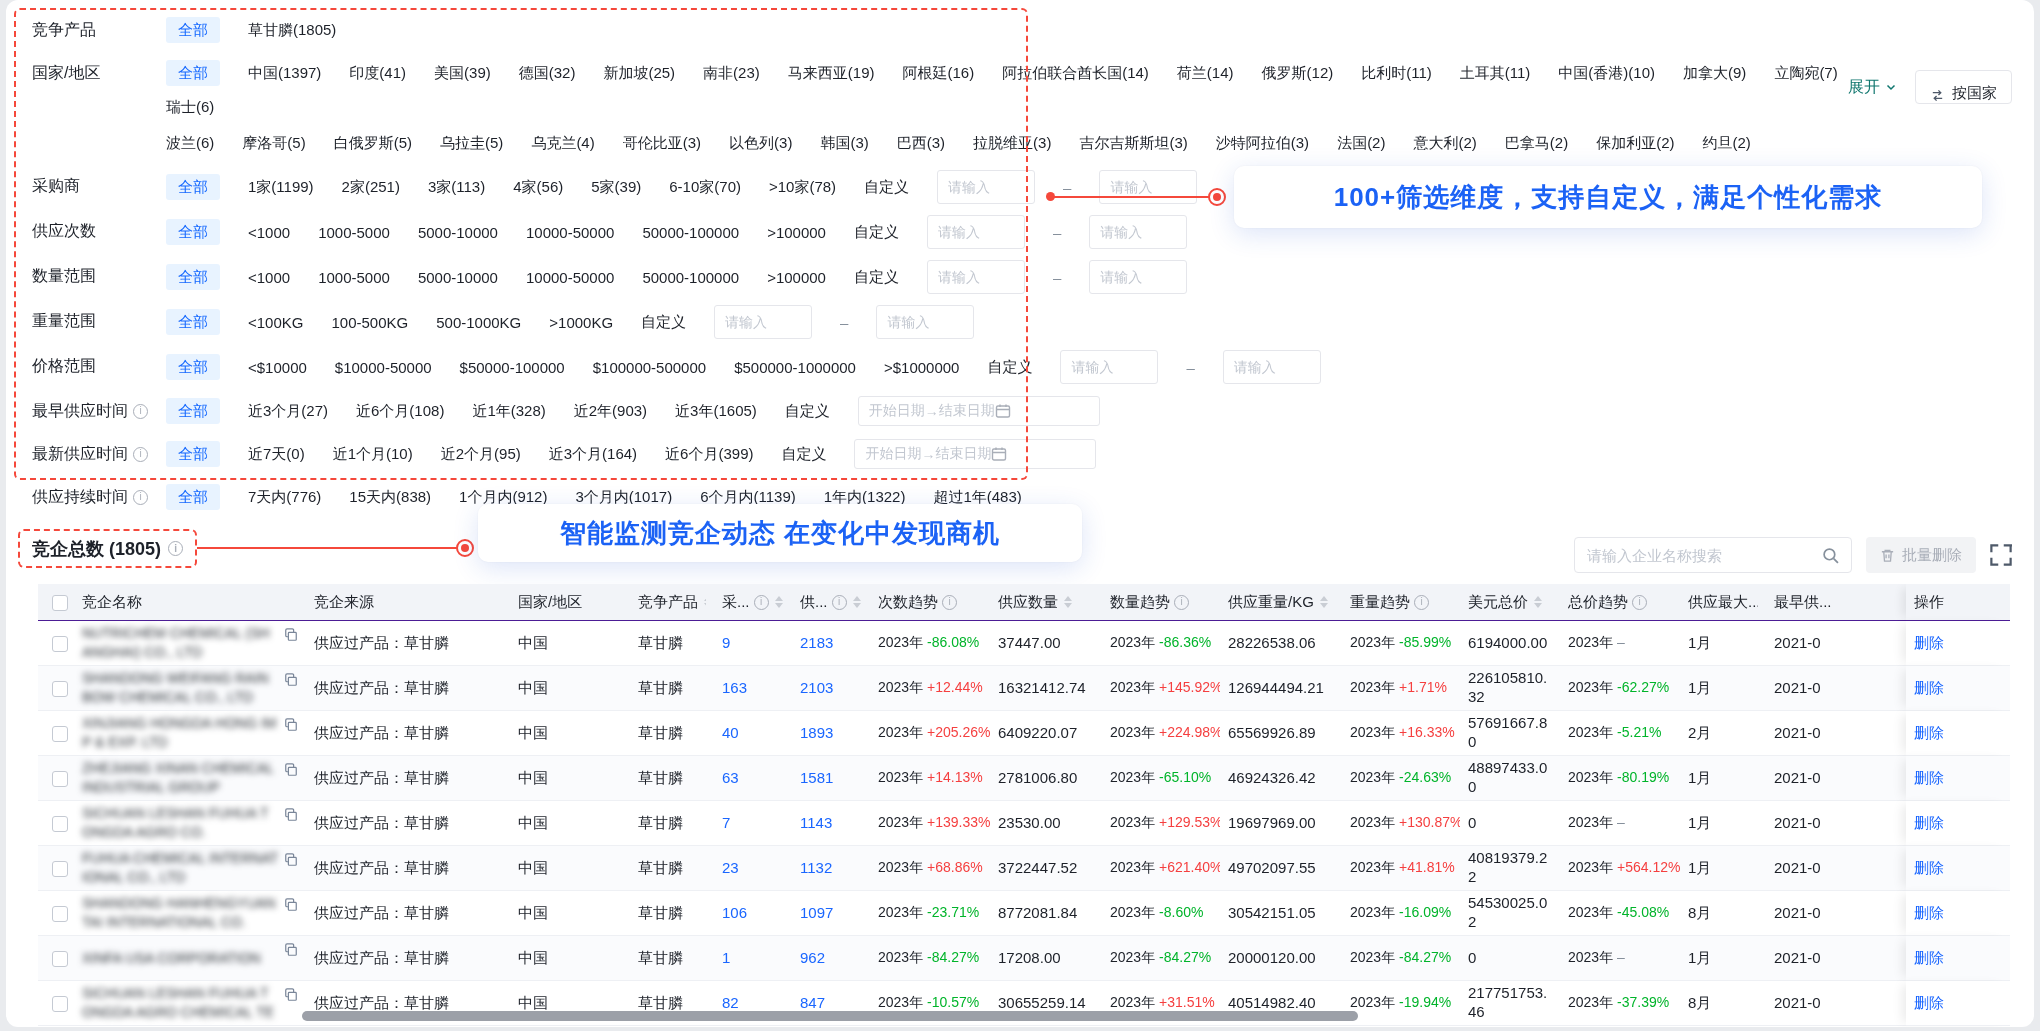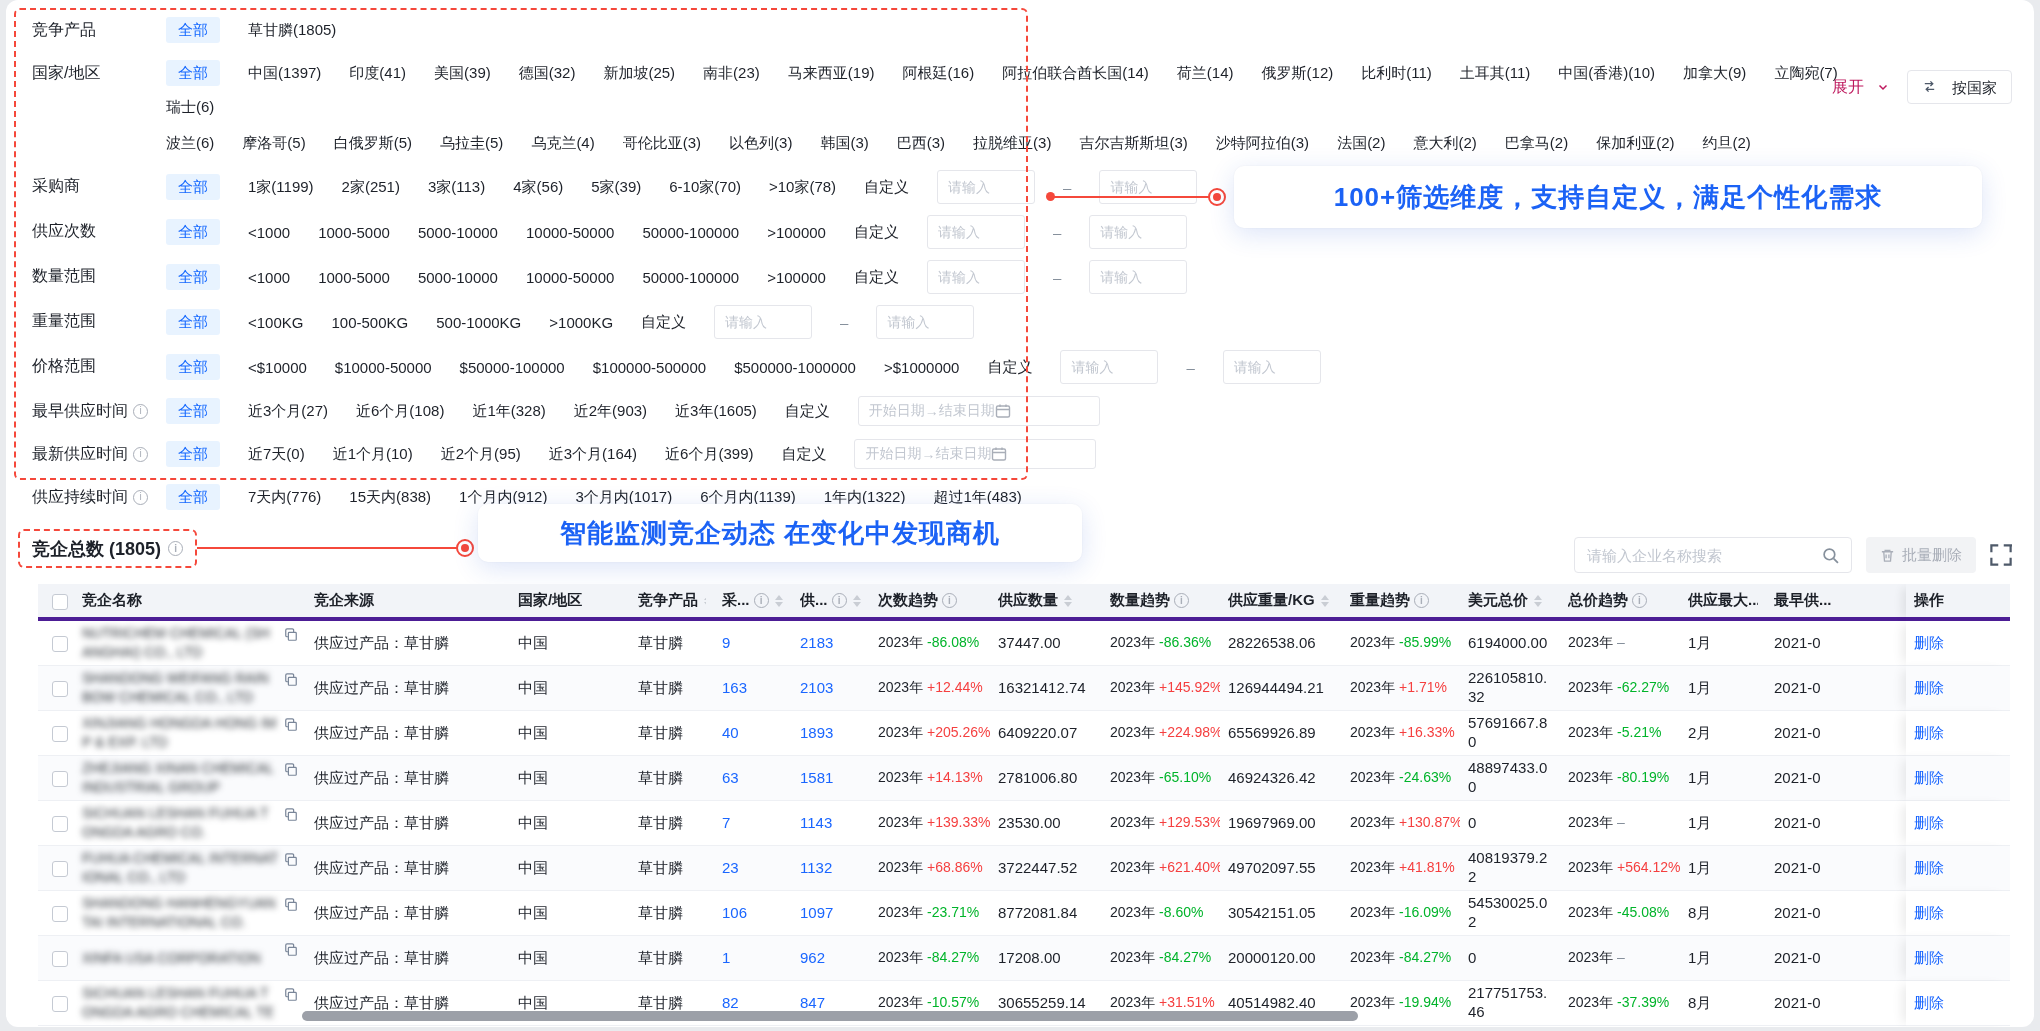--- a/index.html
+++ b/index.html
@@ -19,23 +19,23 @@
   .f-input{width:98px;height:30px;border:1px solid #e5e6eb;border-radius:3px;padding:16px 10px;font-size:14px;color:#1d2129;outline:none}
   .f-input::placeholder{color:#c2c7d0}
   .f-dash{color:#86909c;font-size:15px}
   .f-date{width:242px;height:30px;border:1px solid #e5e6eb;border-radius:3px;display:flex;align-items:center;justify-content:flex-start;padding:0 10px;font-size:14px;color:#c2c7d0;cursor:pointer}
   .f-date .arr{color:#c2c7d0}
   .cal-icon{width:16px;height:16px;color:#a9aeb8;display:inline-flex}
   .icircle{width:15px;height:15px;min-width:15px;border:1px solid #a9aeb8;border-radius:50%;color:#a9aeb8;font-size:10px;line-height:1;display:inline-flex;align-items:center;justify-content:center;font-style:normal;cursor:pointer}
   .filter-outline{position:absolute;left:8px;top:8px;width:1014px;height:472px;border:2px dashed #f5483b;border-radius:6px;pointer-events:none}
 
   .filter-actions{position:absolute;top:70px;right:22px;display:flex;align-items:center;gap:18px}
-  .expand-link{display:flex;align-items:center;gap:13px;font-size:16px;color:#be185d;cursor:pointer}
+  .expand-link{display:flex;align-items:center;gap:5px;font-size:16px;color:#0f766e;cursor:pointer}
   .expand-link svg{width:12px;height:12px}
-  .by-country-btn{height:34px;padding:8px 14px;border:1px solid #e5e6eb;border-radius:4px;background:#fff;display:flex;align-items:flex-start;gap:15px;font-size:15px;color:#1d2129;cursor:pointer}
+  .by-country-btn{height:34px;padding:0 14px;border:1px solid #e5e6eb;border-radius:4px;background:#fff;display:flex;align-items:flex-end;gap:7px;font-size:15px;color:#1d2129;cursor:pointer}
   .by-country-btn svg{width:15px;height:15px;color:#4e5969}
 
   
   .callout{background:#fff;border-radius:10px;box-shadow:0 6px 26px rgba(36,88,214,.16),0 0 2px rgba(0,0,0,.05);display:flex;align-items:center;justify-content:center;font-size:26px;font-weight:bold;color:#1b62f5;letter-spacing:1px;position:absolute}
   .c1-card{left:1228px;top:166px;width:748px;height:62px}
   .c2-card{left:472px;top:504px;width:604px;height:58px}
   .ann-line{position:absolute;height:2px;background:#f5483b}
   .c1-line{left:1044px;top:196px;width:166px}
   .c2-line{left:174px;top:547px;width:280px}
   .ann-dot{position:absolute;width:9px;height:9px;border-radius:50%;background:#f5483b}
@@ -53,21 +53,21 @@
   .search-box input::placeholder{color:#c2c7d0}
   .search-box svg{width:17px;height:17px;color:#86909c;cursor:pointer}
   .batch-btn{height:36px;padding:0 14px;background:#f2f3f5;border:none;border-radius:4px;color:#a9aeb8;font-size:15px;display:flex;align-items:center;gap:7px;cursor:not-allowed}
   .batch-btn svg{width:15px;height:15px}
   .fs-btn{width:22px;height:22px;color:#4e5969;display:inline-flex;cursor:pointer}
   .fs-btn svg{width:22px;height:22px}
 
   
   .table-wrap{position:absolute;left:32px;top:584px;width:1972px;height:443px;overflow:hidden;background:#fff}
   table{border-collapse:separate;border-spacing:0;table-layout:fixed;width:1972px}
-  thead th{height:37px;background:#f2f4f8;font-size:15px;font-weight:bold;color:#1d2129;text-align:left;padding:0 8px;border-bottom:4px solid #4c1d95}
+  thead th{height:37px;background:#f2f4f8;font-size:15px;font-weight:normal;color:#1d2129;text-align:left;padding:0 8px;border-bottom:1px solid #4c1d95}
   .th-wrap{display:flex;align-items:center;gap:4px;overflow:hidden;white-space:nowrap}
   tbody td{height:45px;padding:3px 8px;font-size:15px;color:#1d2129;border-bottom:1px solid #eef0f4;vertical-align:middle;word-break:break-all;line-height:1.25;background:#fff}
   tbody tr:nth-child(even) td{background:#fafbfd}
   .th-cb,.td-cb{text-align:center;padding:0 0 0 8px}
   .cb{display:inline-block;width:16px;height:16px;border:1.5px solid #c5cad3;border-radius:3px;background:#fff;vertical-align:middle;cursor:pointer}
   .blue-link{color:#1a66ff;cursor:pointer}
   .td-name{position:relative;padding-right:28px}
   .name-blur{filter:blur(3px);user-select:none;font-size:14px;color:#2a2f36;max-height:38px;overflow:hidden;line-height:19px}
   .copy-icon{position:absolute;top:7px;right:8px;width:14px;height:14px;color:#7a8699;cursor:pointer}
   .copy-icon svg{width:14px;height:14px}

